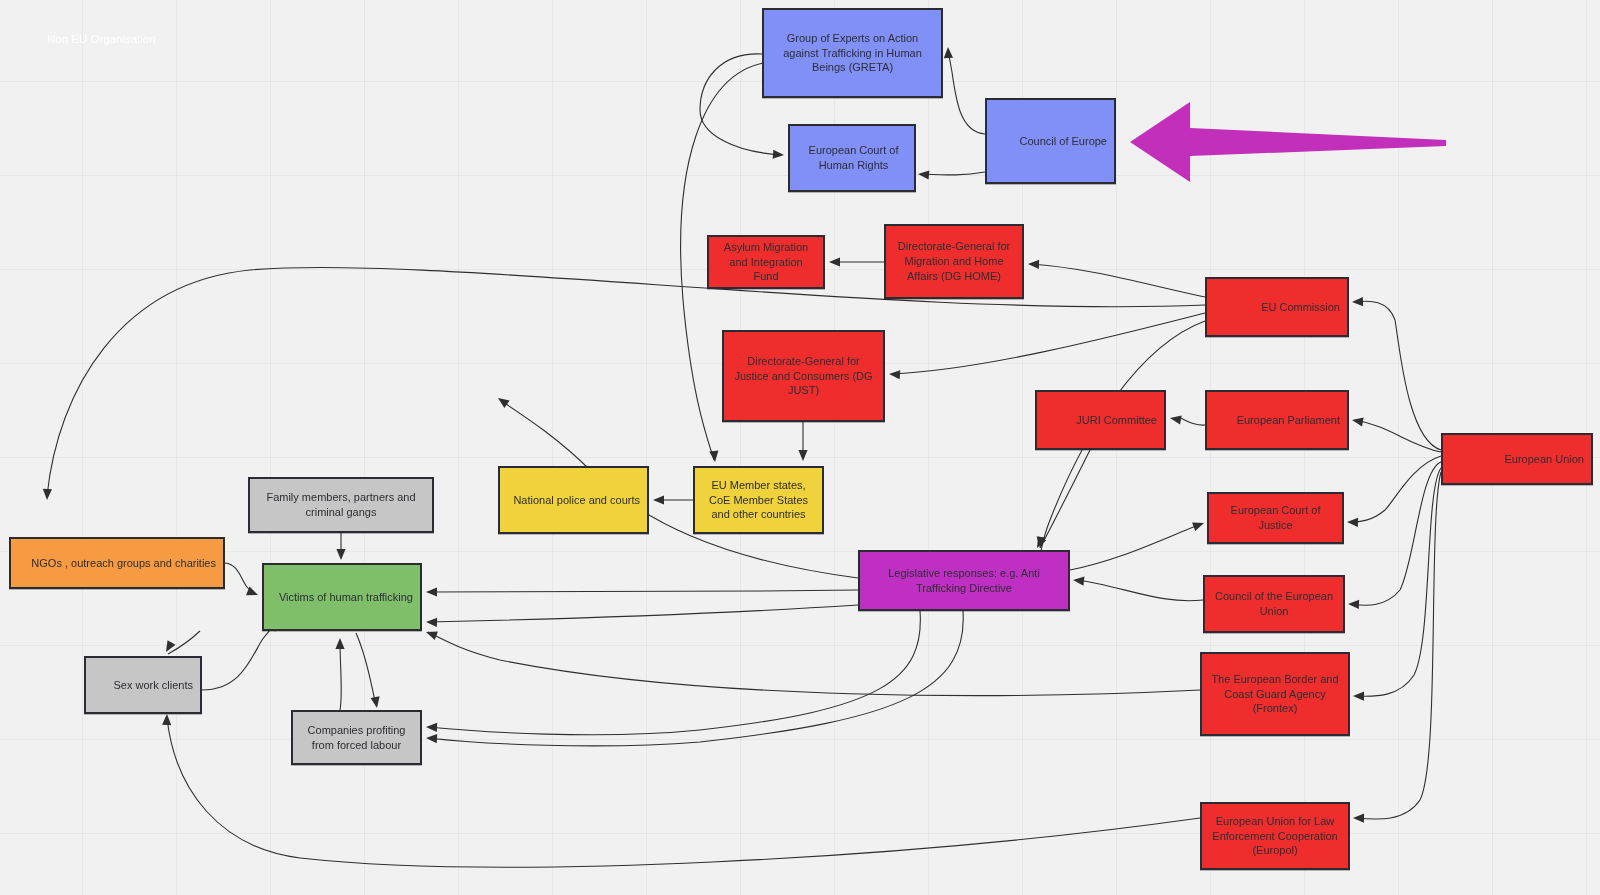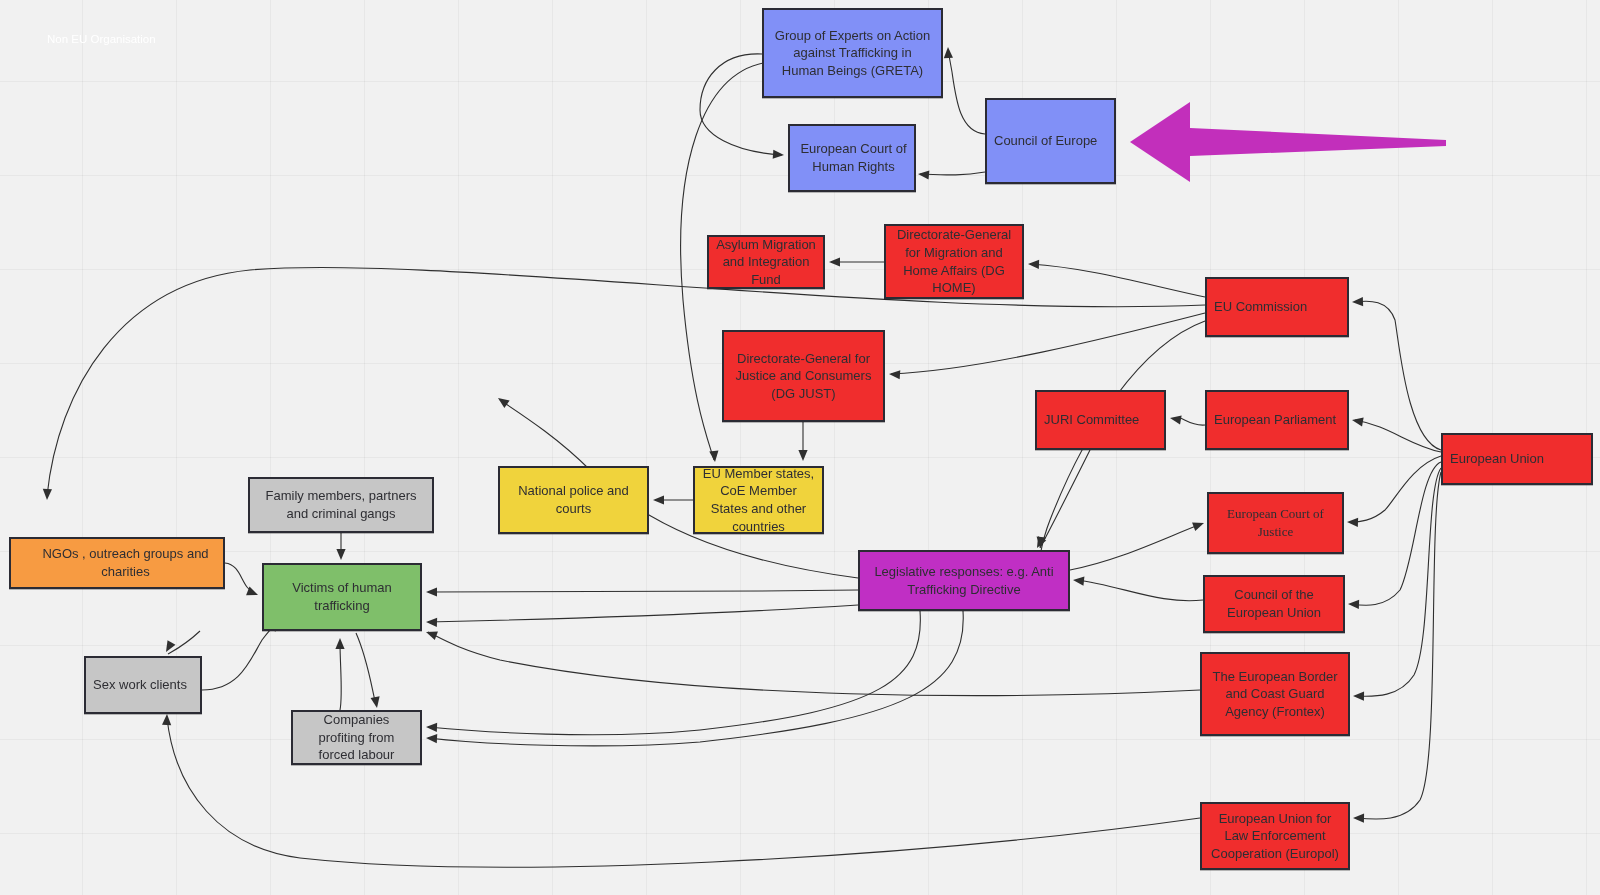--- a/index.html
+++ b/index.html
@@ -26,23 +26,23 @@
     width: 1600px;
     height: 895px;
     pointer-events: none;
   }
   .node {
     position: absolute;
     box-sizing: border-box;
     border: 2px solid #2b2b34;
     display: flex;
     align-items: center;
-    justify-content: flex-start;
+    justify-content: flex-end;
     text-align: center;
-    font-size: 13px;
+    font-size: 11px;
     line-height: 1.35;
     color: #2e2e33;
     padding: 4px 7px;
     box-shadow: 0 1px 0 rgba(0,0,0,0.25);
     z-index: 3;
   }
   .node-label { display: block; }
   .title-card {
     position: absolute;
     left: 113px;
@@ -193,24 +193,24 @@
     </div>
     <div class="node" style="left: 1441px; top: 433px; width: 152px; height: 52px; background: rgb(240, 45, 45); border-color: rgb(43, 43, 52); color: rgb(46, 46, 51);">
       <span class="node-label">European Union</span>
     </div>
     <div class="node" style="left: 498px; top: 466px; width: 151px; height: 68px; background: rgb(240, 211, 60); border-color: rgb(43, 43, 52); color: rgb(46, 46, 51);">
       <span class="node-label">National police and courts</span>
     </div>
     <div class="node" style="left: 693px; top: 466px; width: 131px; height: 68px; background: rgb(240, 211, 60); border-color: rgb(43, 43, 52); color: rgb(46, 46, 51);">
       <span class="node-label">EU Member states, CoE Member States and other countries</span>
     </div>
-    <div class="node" style="left: 1207px; top: 492px; width: 137px; height: 62px; background: rgb(240, 45, 45); border-color: rgb(43, 43, 52); color: rgb(46, 46, 51); font-family: Liberation Serif, serif;">
+    <div class="node" style="left: 1207px; top: 492px; width: 137px; height: 52px; background: rgb(240, 45, 45); border-color: rgb(43, 43, 52); color: rgb(46, 46, 51);">
       <span class="node-label">European Court of Justice</span>
     </div>
-    <div class="node" style="left: 9px; top: 537px; width: 216px; height: 52px; background: rgb(247, 155, 66); border-color: rgb(43, 43, 52); color: rgb(46, 46, 51); padding-left: 24px;">
+    <div class="node" style="left: 9px; top: 537px; width: 216px; height: 52px; background: rgb(247, 155, 66); border-color: rgb(43, 43, 52); color: rgb(46, 46, 51);">
       <span class="node-label">NGOs , outreach groups and charities</span>
     </div>
     <div class="node" style="left: 248px; top: 477px; width: 186px; height: 56px; background: rgb(198, 198, 198); border-color: rgb(43, 43, 52); color: rgb(46, 46, 51);">
       <span class="node-label">Family members, partners and criminal gangs</span>
     </div>
     <div class="node" style="left: 262px; top: 563px; width: 160px; height: 68px; background: rgb(127, 191, 106); border-color: rgb(43, 43, 52); color: rgb(46, 46, 51);">
       <span class="node-label">Victims of human trafficking</span>
     </div>
     <div class="node" style="left: 858px; top: 550px; width: 212px; height: 61px; background: rgb(192, 47, 196); border-color: rgb(43, 43, 52); color: rgb(46, 46, 51);">
       <span class="node-label">Legislative responses: e.g. Anti Trafficking Directive</span>

